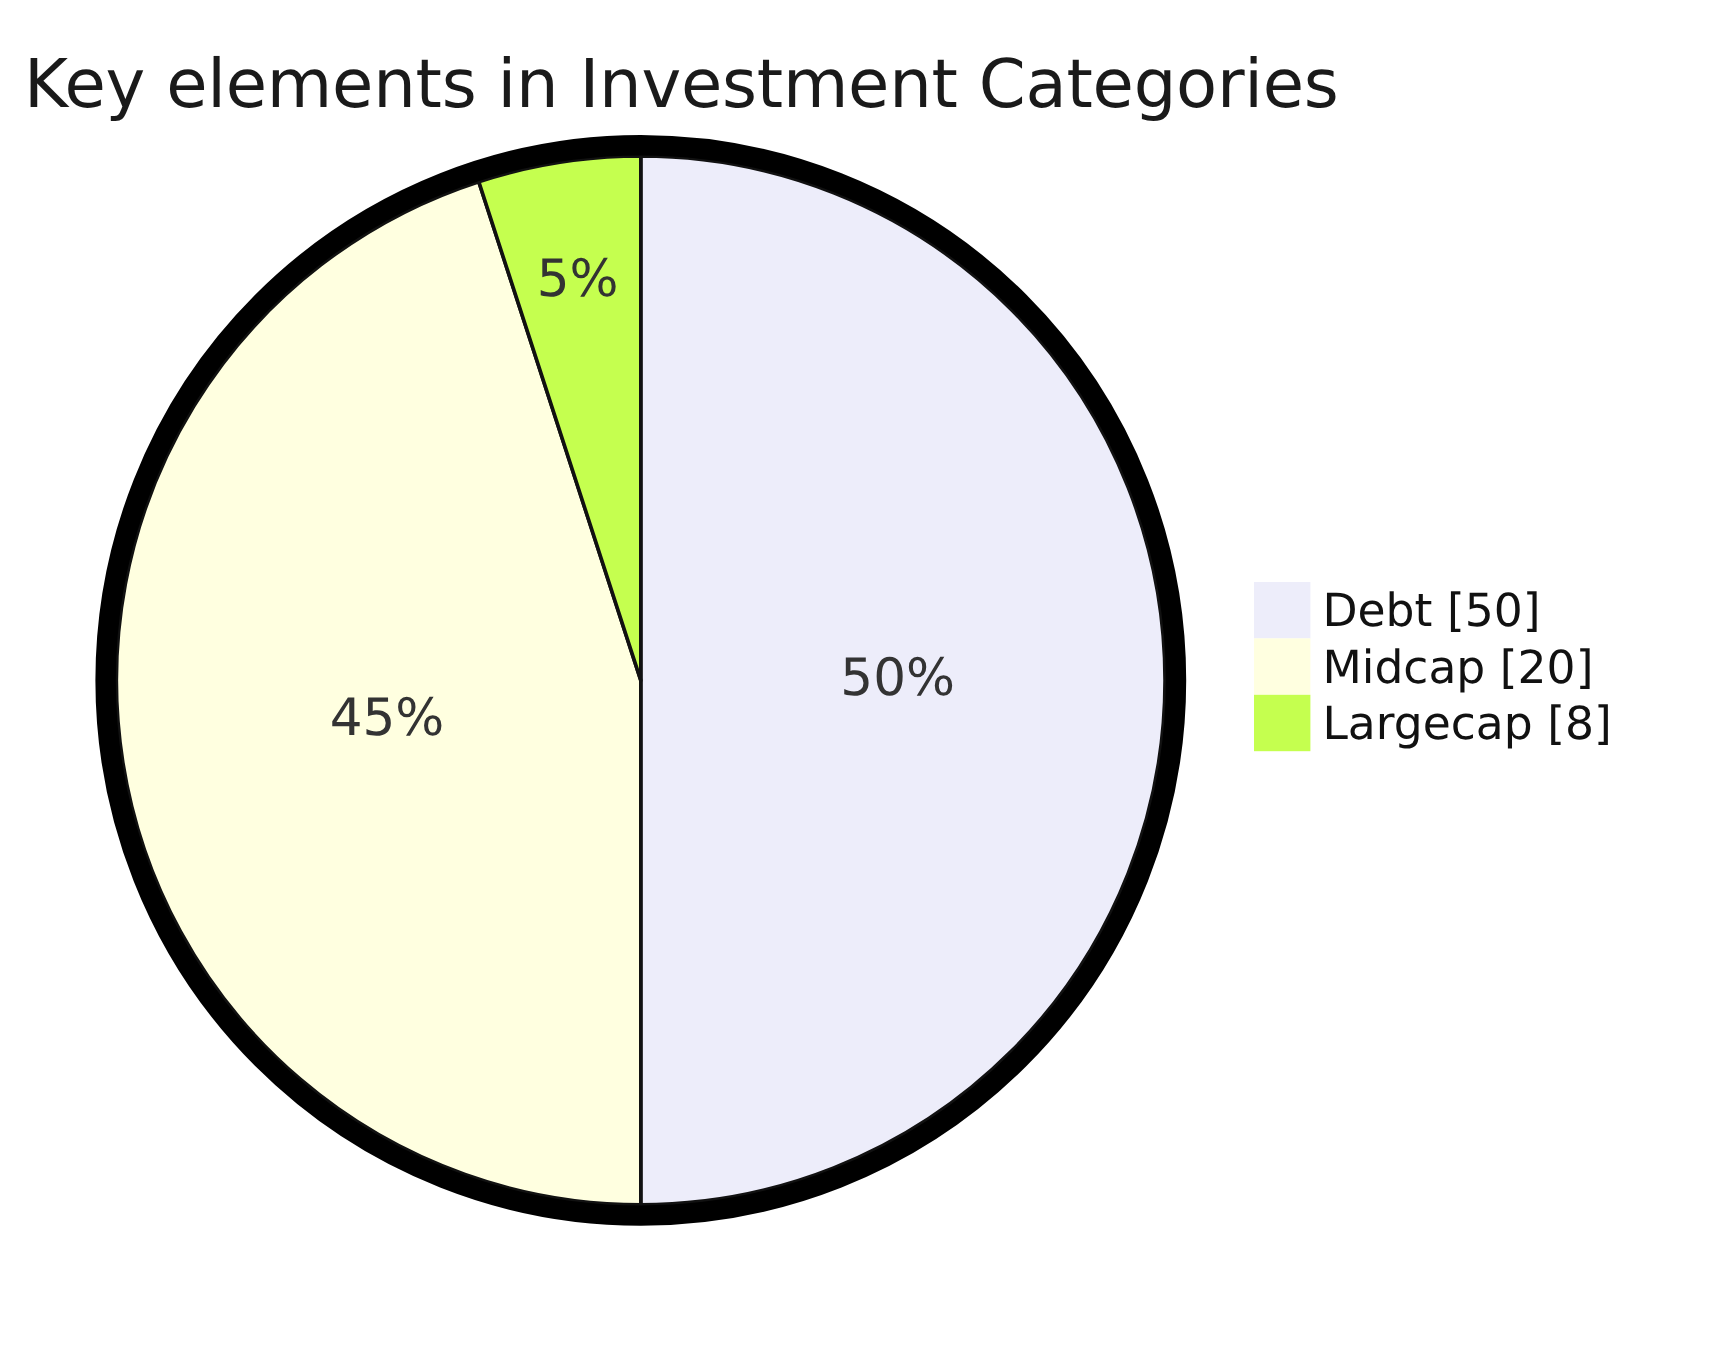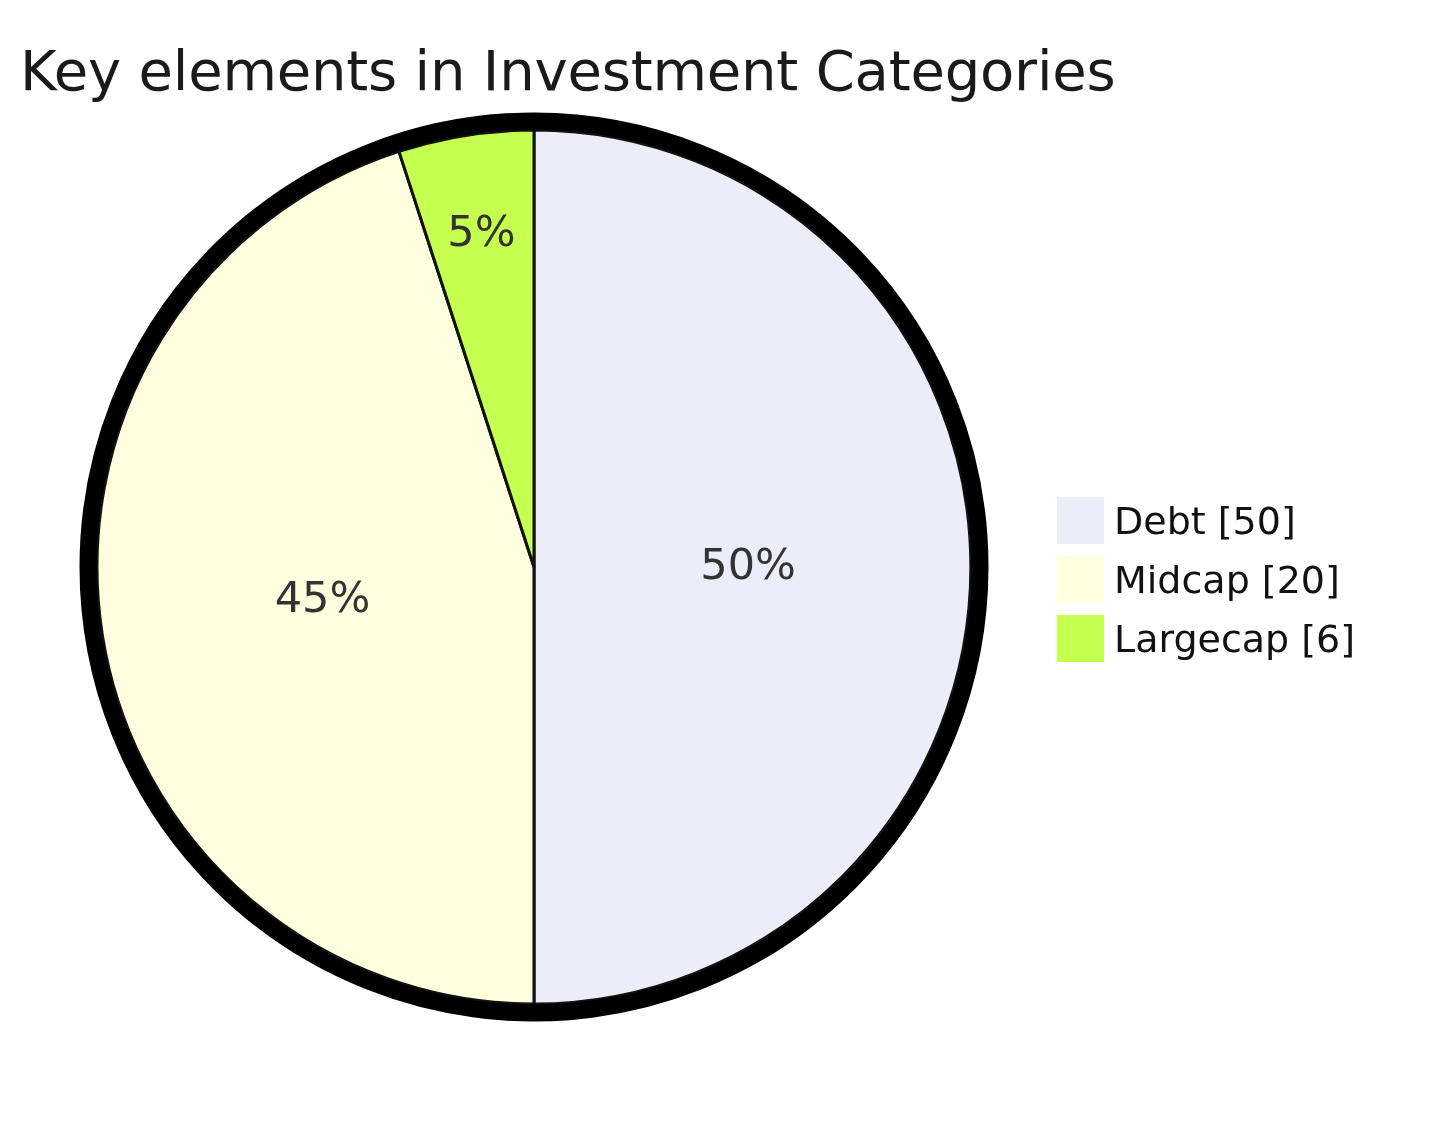--- a/index.html
+++ b/index.html
@@ -62,21 +62,21 @@
   #legend {
     position: absolute;
     left: 1045px;
     top: 485px;
     width: 370px;
   }
   .legend-row {
     display: flex;
     align-items: center;
     height: 47px;
-    margin: 12px;
+    margin: 0;
   }
   .legend-swatch {
     width: 47px;
     height: 47px;
     flex: 0 0 47px;
     box-sizing: border-box;
   }
   .legend-label {
     margin-left: 10px;
     font-family: "DejaVu Sans", sans-serif;
@@ -113,17 +113,17 @@
     <div class="legend-row">
       <span class="legend-swatch" style="background: rgb(237, 237, 250);"></span>
       <span class="legend-label">Debt [50]</span>
     </div>
     <div class="legend-row">
       <span class="legend-swatch" style="background: rgb(255, 255, 224);"></span>
       <span class="legend-label">Midcap [20]</span>
     </div>
     <div class="legend-row">
       <span class="legend-swatch" style="background: rgb(197, 255, 79);"></span>
-      <span class="legend-label">Largecap [6]</span>
+      <span class="legend-label">Largecap [8]</span>
     </div>
   </div>
 
 </div>
 
 </body></html>

